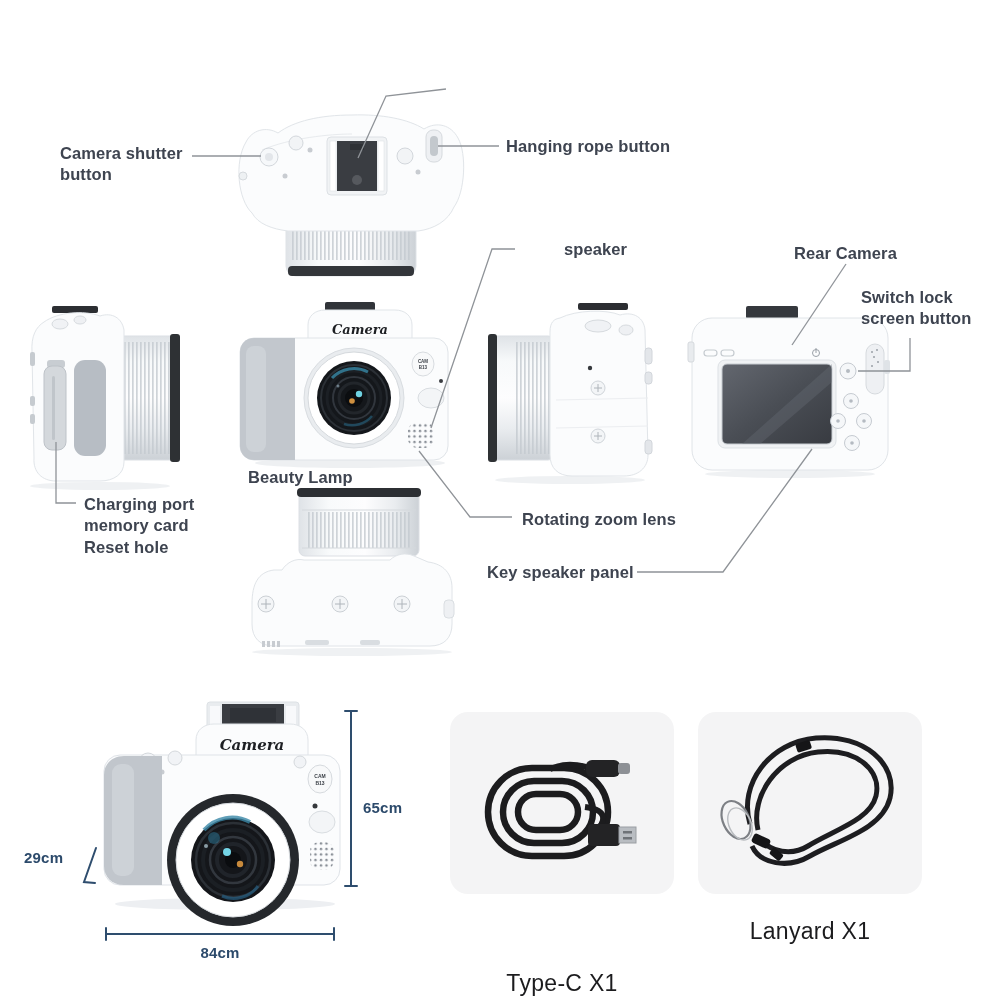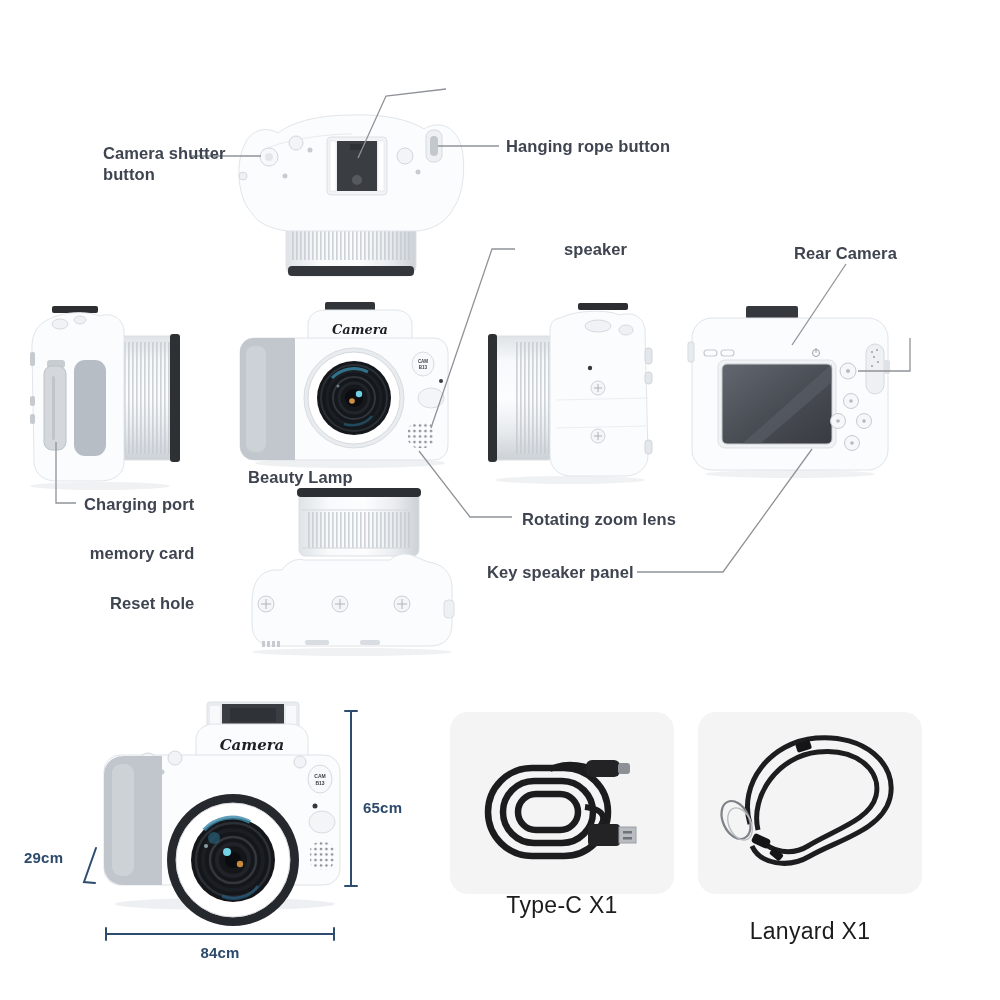--- a/index.html
+++ b/index.html
@@ -3,21 +3,21 @@
 <meta charset="utf-8">
 <style>
   html,body{margin:0;padding:0;background:#fff;}
   .stage{position:relative;width:1000px;height:1000px;background:#ffffff;overflow:hidden;
          font-family:"Liberation Sans",sans-serif;}
   .card{position:absolute;background:#f4f4f5;border-radius:18px;}
   svg.art{position:absolute;left:0;top:0;pointer-events:none;}
   .lbl{position:absolute;font-size:16.5px;font-weight:600;color:#3e4450;line-height:1.3;letter-spacing:.1px;}
   .lbl.center{text-align:center;}
   .lbl .ln{display:block;}
-  .stack{position:absolute;display:flex;flex-direction:column;gap:28px;align-items:flex-end;}
+  .stack{position:absolute;display:flex;flex-direction:column;gap:0;}
   .dim{position:absolute;font-size:15px;font-weight:700;color:#2c4a6b;letter-spacing:.2px;}
   .acc-lbl{position:absolute;font-size:23px;font-weight:500;color:#1c1c1e;text-align:center;letter-spacing:.3px;}
   .leader{stroke:#8f9398;stroke-width:1.3;fill:none;}
   .dimline{stroke:#2e4d6e;stroke-width:2;fill:none;stroke-linecap:round;}
   .logoTxt{font-family:"DejaVu Serif",serif;font-style:italic;font-weight:bold;fill:#1d1f23;}
   .badgeTxt{font-family:"Liberation Sans",sans-serif;font-weight:bold;fill:#3a3f46;}
 </style>
 </head>
 <body>
 
@@ -291,35 +291,39 @@
       <path d="M 60 118 C 52 84 80 44 120 40 C 158 36 184 58 178 84 C 172 108 136 118 110 134 C 94 144 72 140 64 128" fill="none" stroke="#1d1d20" stroke-width="5"></path>
       <rect x="98" y="30" width="15" height="9" rx="2" fill="#151517" transform="rotate(-18 105 34)"></rect>
       <rect x="54" y="124" width="18" height="10" rx="3" fill="#151517" transform="rotate(25 63 129)"></rect>
       <rect x="72" y="138" width="13" height="8" rx="2" fill="#151517" transform="rotate(40 78 142)"></rect>
       <ellipse cx="38" cy="108" rx="13" ry="20" fill="none" stroke="#7d8085" stroke-width="2.2" transform="rotate(-25 38 108)"></ellipse>
       <ellipse cx="42" cy="112" rx="11" ry="17" fill="none" stroke="#b9bcc0" stroke-width="1.4" transform="rotate(-25 42 112)"></ellipse>
     </g>
   </svg>
 
   <div class="lbl" style="left:506px;top:136px;white-space:nowrap;">Hanging rope button</div>
-  <div class="lbl" style="left:60px;top:143px;width:145px;margin-left:43px;">
+  <div class="lbl" style="left:60px;top:143px;width:145px;">
     <span class="ln">Camera shutter</span>
     <span class="ln">button</span>
   </div>
   <div class="lbl" style="left:520px;top:239px;margin-left:44px;">speaker</div>
   <div class="lbl" style="left:794px;top:243px;white-space:nowrap;">Rear Camera</div>
+  <div class="lbl" style="left:861px;top:287px;width:120px;">
+    <span class="ln">Switch lock</span>
+    <span class="ln">screen button</span>
+  </div>
   <div class="lbl" style="left:248px;top:467px;">Beauty Lamp</div>
   <div class="stack" style="left:84px;top:494px;">
     <div class="lbl" style="position:static;">Charging port</div>
     <div class="lbl" style="position:static;">memory card</div>
     <div class="lbl" style="position:static;">Reset hole</div>
   </div>
   <div class="lbl" style="left:522px;top:509px;white-space:nowrap;">Rotating zoom lens</div>
   <div class="lbl" style="left:487px;top:562px;white-space:nowrap;">Key speaker panel</div>
 
   <div class="dim" style="left:363px;top:799px;">65cm</div>
   <div class="dim" style="left:24px;top:849px;">29cm</div>
   <div class="dim" style="left:106px;top:944px;width:228px;text-align:center;">84cm</div>
 
-  <div class="acc-lbl" style="left:450px;top:892px;width:224px;text-align:center;">Type-C X1</div>
+  <div class="acc-lbl" style="left:450px;top:970px;width:224px;text-align:center;">Type-C X1</div>
   <div class="acc-lbl" style="left:698px;top:918px;width:224px;">Lanyard X1</div>
 
 </div>
 
 </body></html>

